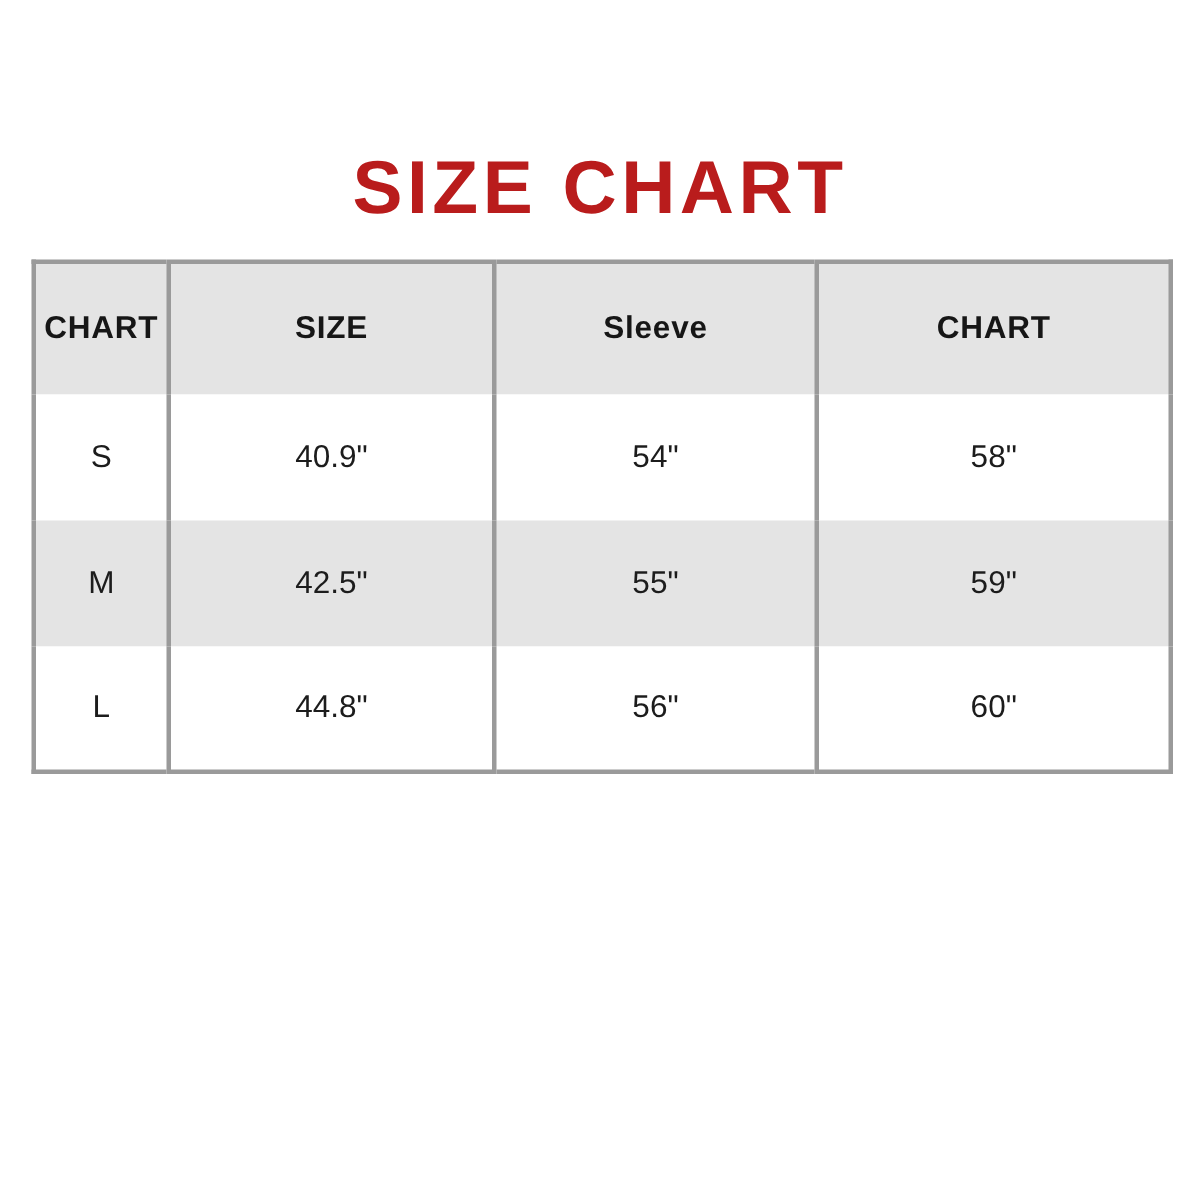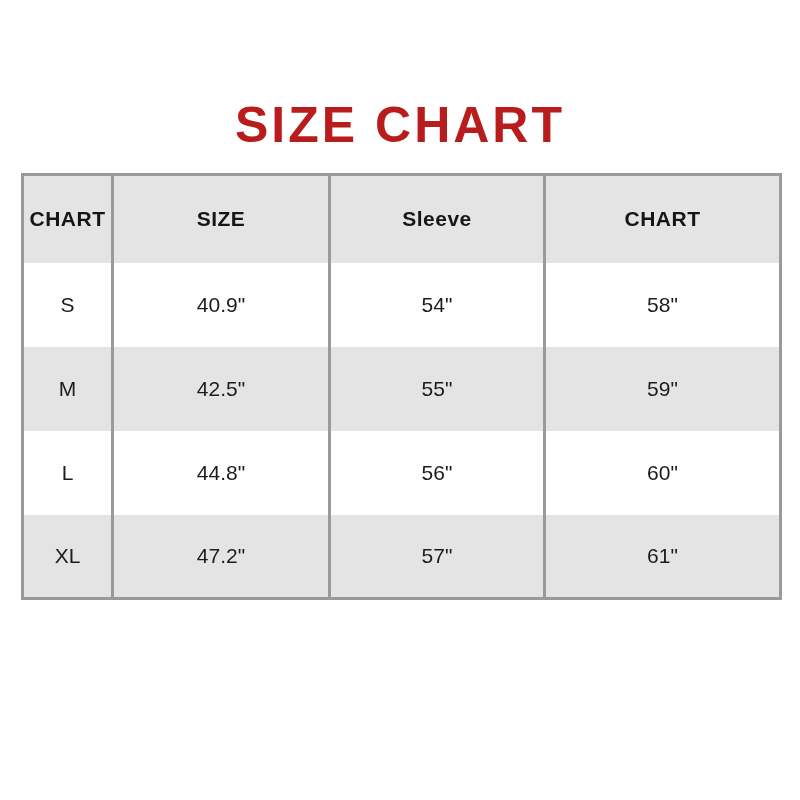--- a/index.html
+++ b/index.html
@@ -101,22 +101,16 @@
         <td>42.5"</td>
         <td>55"</td>
         <td>59"</td>
       </tr>
       <tr>
         <td>L</td>
         <td>44.8"</td>
         <td>56"</td>
         <td>60"</td>
       </tr>
-      <tr class="striped">
-        <td>XL</td>
-        <td>47.2"</td>
-        <td>57"</td>
-        <td>61"</td>
-      </tr>
     </tbody>
   </table>
 
 </div>
 
 </body></html>

